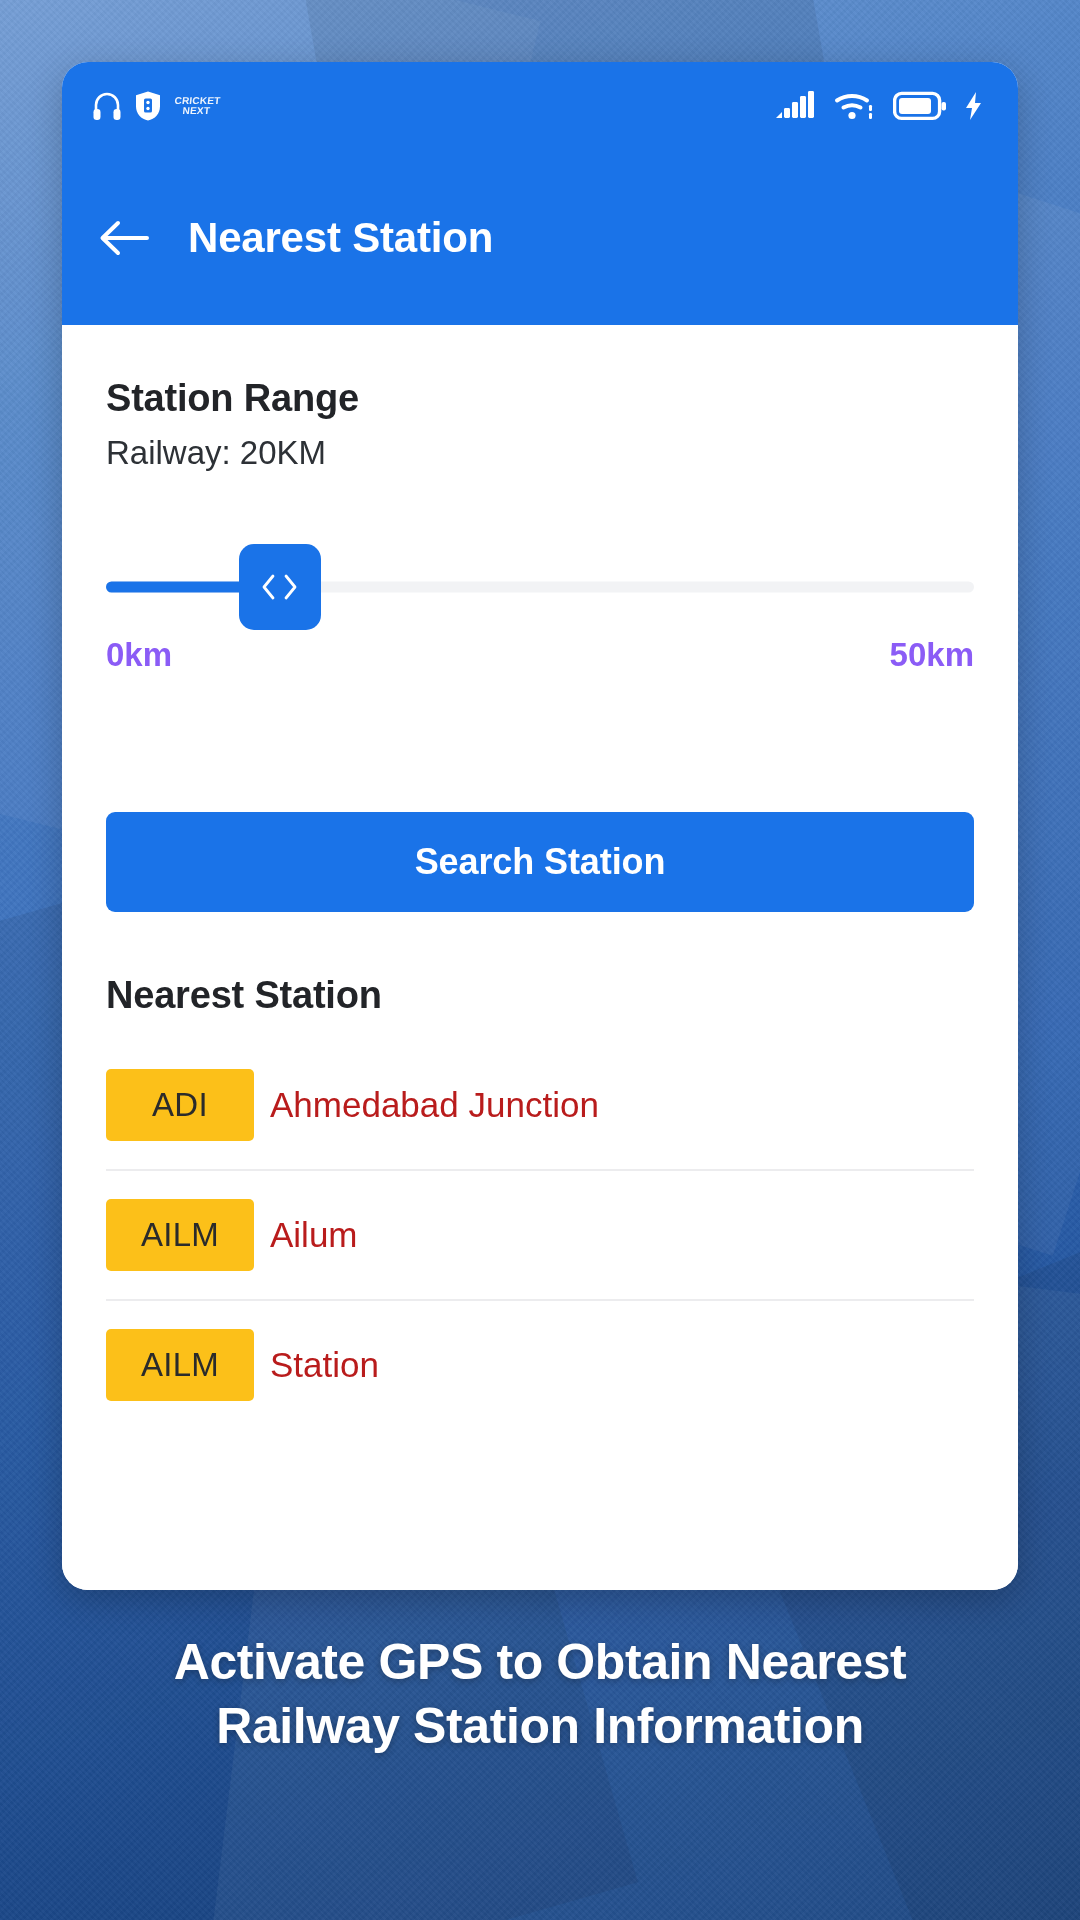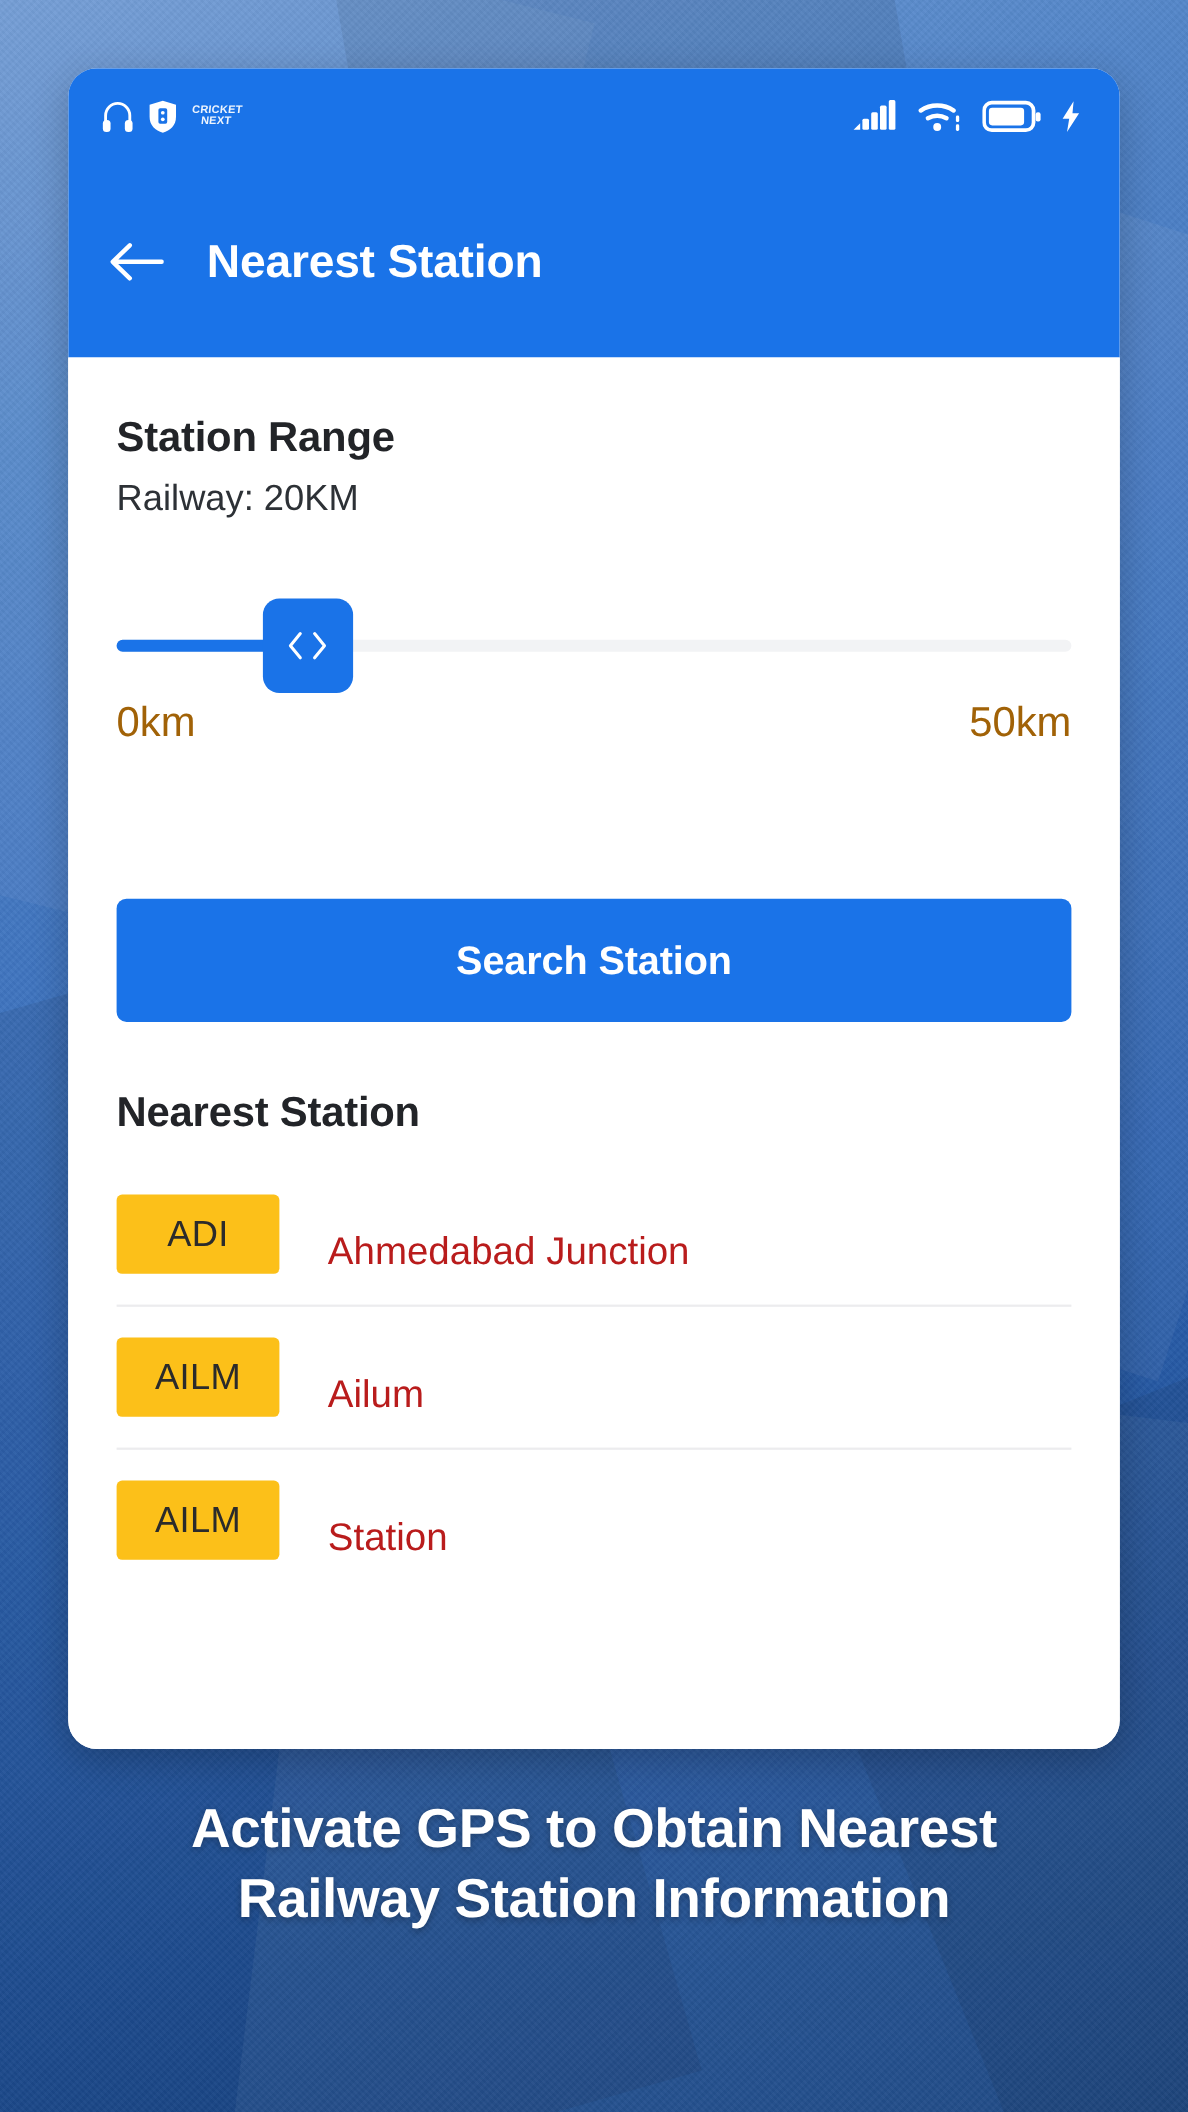--- a/index.html
+++ b/index.html
@@ -138,48 +138,48 @@
     border-radius:15px;
     display:flex; align-items:center; justify-content:center;
     gap:7px;
     cursor:pointer;
   }
   .slider-scale {
     display:flex; justify-content:space-between;
     margin-top:6px;
   }
   .slider-scale span {
-    font-size:38px; font-weight:400; color:#a16207;
+    font-size:33px; font-weight:700; color:#8b5cf6;
   }
 
   
   .search-btn {
     margin-top:138px;
-    height:112px;
+    height:100px;
     background:#1a73e8;
     border:none;
     border-radius:9px;
     color:#fff;
     font-size:36px;
     font-weight:700;
     font-family:"Liberation Sans", sans-serif;
     cursor:pointer;
     letter-spacing:-.1px;
   }
 
   
   .list-title {
     margin-top:62px;
     font-size:38px; font-weight:700; color:#222428;
     letter-spacing:-.2px;
   }
   .station-list { margin-top:24px; }
   .station-row {
-    display:flex; align-items:flex-end;
-    gap:44px;
+    display:flex; align-items:center;
+    gap:16px;
     padding:28px 0;
     border-bottom:2px solid #ececee;
     cursor:pointer;
   }
   .station-row:last-child { border-bottom:none; }
   .station-code {
     min-width:148px;
     height:72px;
     background:#fcc019;
     border-radius:5px;

